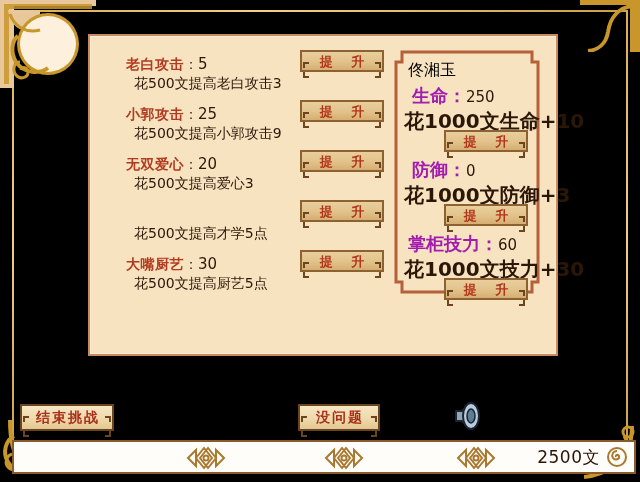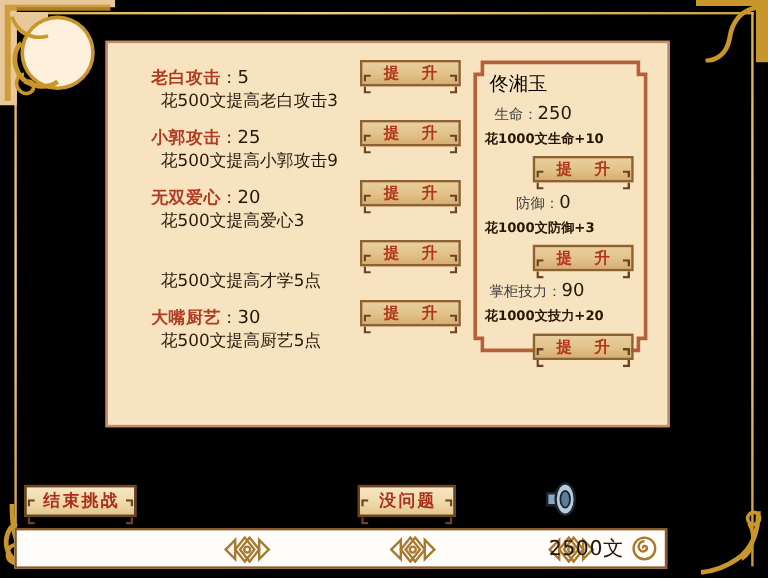--- a/index.html
+++ b/index.html
@@ -24,21 +24,21 @@
   
   .corner{position:absolute;}
   .corner svg{display:block;}
   .c-tl{left:0;top:0;}
   .c-tr{right:0;top:0;transform:scaleX(-1);}
   .c-bl{left:0;bottom:0;}
   .c-br{right:0;bottom:0;transform:scaleX(-1);}
 
   
   #statusbar{
-    position:absolute;left:12px;bottom:8px;width:544px;height:34px;
+    position:absolute;left:12px;bottom:8px;width:624px;height:34px;
     background:#fffdfa;
     border:2px solid #8a5a2b;
     box-sizing:border-box;
     overflow:hidden;
   }
   #statusbar .ornaments{position:absolute;left:0;top:0;width:100%;height:100%;}
   .diamond{position:absolute;top:3px;}
   #money{
     position:absolute;right:34px;top:50%;transform:translateY(-50%);
     color:#2a1505;font-size:17px;letter-spacing:.5px;
@@ -86,23 +86,23 @@
 
   .left-btn{left:192px;top:0px;}
 
   
   #right-col{
     position:absolute;left:302px;top:12px;width:150px;height:248px;
   }
   #right-frame{position:absolute;left:0;top:0;width:150px;height:248px;}
   #right-inner{position:absolute;left:0;top:0;width:150px;height:248px;}
   .r-line{position:absolute;white-space:nowrap;}
-  .r-label{color:#404040;font-size:12px;font-weight:normal;}
+  .r-label{color:#a21caf;font-size:18px;font-weight:bold;}
   .r-val{color:#2b1708;font-size:15px;}
-  .r-desc{color:#2b1708;font-size:11px;font-weight:bold;}
+  .r-desc{color:#2b1708;font-size:20px;font-weight:bold;}
   .right-btn{left:52px;}
 
   
   #prompt{
     position:absolute;left:0;top:368px;width:640px;text-align:center;
     color:#ffffff;font-size:15px;letter-spacing:1px;
   }
 
   
   .btn-action{
@@ -302,44 +302,44 @@
               </svg></span>
           <span class="cn bl"><svg width="6" height="6">
                 <path d="M0,0 L2,0 L2,4 L6,4 L6,6 L0,6 Z" fill="#6b4420"></path>
               </svg></span>
           <span class="cn br"><svg width="6" height="6">
                 <path d="M4,0 L6,0 L6,6 L0,6 L0,4 L4,4 Z" fill="#6b4420"></path>
               </svg></span>
           <span class="lab">提 升</span>
         </div>
 
-        <div class="r-line" style="left:20px;top:110px;margin-left:18px;">
+        <div class="r-line" style="left:20px;top:110px;">
           <span class="r-label">防御</span><span class="r-label">：</span><span class="r-val">0</span>
         </div>
         <div class="r-line r-desc" style="left:12px;top:134px;">花1000文防御+3</div>
         <div class="btn-up right-btn" style="top:156px;">
           <span class="cn tl"><svg width="6" height="6">
                 <path d="M0,0 L6,0 L6,2 L2,2 L2,6 L0,6 Z" fill="#6b4420"></path>
               </svg></span>
           <span class="cn tr"><svg width="6" height="6">
                 <path d="M6,0 L6,6 L4,6 L4,2 L0,2 L0,0 Z" fill="#6b4420"></path>
               </svg></span>
           <span class="cn bl"><svg width="6" height="6">
                 <path d="M0,0 L2,0 L2,4 L6,4 L6,6 L0,6 Z" fill="#6b4420"></path>
               </svg></span>
           <span class="cn br"><svg width="6" height="6">
                 <path d="M4,0 L6,0 L6,6 L0,6 L0,4 L4,4 Z" fill="#6b4420"></path>
               </svg></span>
           <span class="lab">提 升</span>
         </div>
 
         <div class="r-line" style="left:16px;top:184px;">
-          <span class="r-label">掌柜技力</span><span class="r-label">：</span><span class="r-val">90</span>
-        </div>
-        <div class="r-line r-desc" style="left:12px;top:208px;">花1000文技力+20</div>
+          <span class="r-label">掌柜技力</span><span class="r-label">：</span><span class="r-val">60</span>
+        </div>
+        <div class="r-line r-desc" style="left:12px;top:208px;">花1000文技力+30</div>
         <div class="btn-up right-btn" style="top:230px;">
           <span class="cn tl"><svg width="6" height="6">
                 <path d="M0,0 L6,0 L6,2 L2,2 L2,6 L0,6 Z" fill="#6b4420"></path>
               </svg></span>
           <span class="cn tr"><svg width="6" height="6">
                 <path d="M6,0 L6,6 L4,6 L4,2 L0,2 L0,0 Z" fill="#6b4420"></path>
               </svg></span>
           <span class="cn bl"><svg width="6" height="6">
                 <path d="M0,0 L2,0 L2,4 L6,4 L6,6 L0,6 Z" fill="#6b4420"></path>
               </svg></span>

